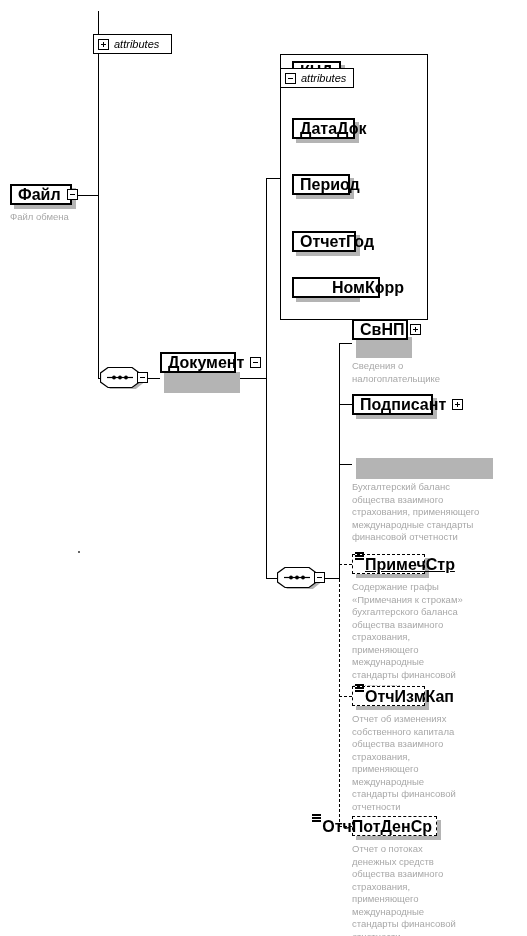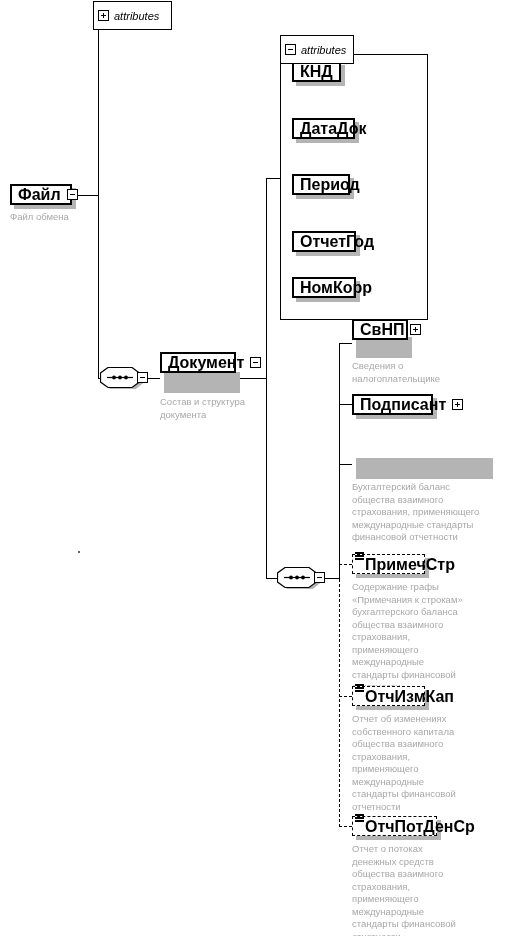--- a/index.html
+++ b/index.html
@@ -153,25 +153,26 @@
     white-space: pre-line;
     letter-spacing: 0px;
   }
 
   
   .attrs-tab {
     position: absolute;
     box-sizing: border-box;
     border: 1px solid #000000;
     background: #ffffff;
-    height: 29px;
+    height: 20px;
     display: flex;
     align-items: center;
     padding: 0 6px 0 4px;
     z-index: 6;
+    margin-top: 33px;
   }
   .attrs-tab .tglbox {
     box-sizing: border-box;
     position: relative;
     width: 11px;
     height: 11px;
     border: 1px solid #000000;
     background: #ffffff;
     flex: 0 0 auto;
     margin-right: 5px;
@@ -289,22 +290,20 @@
       <circle cx="26" cy="10.5" r="1.9" fill="#000000"></circle>
     </svg>
   </div>
   <div class="toggle" style="left:137px; top:372px;"></div>
 
   <div class="node-shadow" style="left:164px; top:372px; width:76px; height:21px;"></div>
   <div class="node" style="left:160px; top:352px; width:76px;">
     <span class="nlabel">Документ</span>
     <span class="edge-toggle"></span>
   </div>
-  <div class="desc" style="left:160px; top:396px; width:130px;">Состав и структура
-документа</div>
 
   <div class="attrs-body" style="left:280px; top:54px; width:148px; height:266px;"></div>
   <div class="attrs-tab" style="left:280px; top:35px; width:74px;">
     <span class="tglbox"></span>
     <span class="atitle">attributes</span>
   </div>
 
   <div class="node-shadow" style="left:296px; top:65px; width:49px; height:21px;"></div>
   <div class="node" style="left:292px; top:61px; width:49px;">
     <span class="nlabel">КНД</span>
@@ -326,21 +325,21 @@
   <div class="desc" style="left:292px; top:201px; width:132px;">Отчетный (налоговый)
 период</div>
 
   <div class="node-shadow" style="left:296px; top:235px; width:64px; height:21px;"></div>
   <div class="node" style="left:292px; top:231px; width:64px;">
     <span class="nlabel">ОтчетГод</span>
   </div>
   <div class="desc" style="left:292px; top:258px; width:132px;">Отчетный год</div>
 
   <div class="node-shadow" style="left:296px; top:281px; width:64px; height:21px;"></div>
-  <div class="node" style="left:292px; top:277px; width:64px;">
+  <div class="node" style="left:292px; top:277px; width:88px;padding-left:32px;">
     <span class="nlabel">НомКорр</span>
   </div>
   <div class="desc" style="left:292px; top:304px; width:132px;">Номер корректировки</div>
 
   <div class="seq" style="left:277px; top:567px;">
     <div class="seq-shadow"></div>
     <svg width="46" height="22" viewBox="0 0 46 22">
       <polygon points="8,0.5 32,0.5 39.5,6 39.5,15 32,20.5 8,20.5 0.5,15 0.5,6" fill="#ffffff" stroke="#000000" stroke-width="1.2"></polygon>
       <line x1="7" y1="10.5" x2="33" y2="10.5" stroke="#000000" stroke-width="1.2"></line>
       <circle cx="14" cy="10.5" r="1.9" fill="#000000"></circle>
@@ -371,21 +370,21 @@
 международные стандарты
 финансовой отчетности</div>
 
   <div class="node-shadow" style="left:356px; top:558px; width:73px; height:20px;"></div>
   <div class="node optional" style="left:352px; top:554px; width:73px;">
     <span class="repeat-mark">
         <i></i>
         <i></i>
         <i></i>
       </span>
-    <span class="nlabel" style="padding:0 4px 0 0;">ПримечСтр</span>
+    <span class="nlabel" style="padding:0 4px 0 0;text-decoration:underline;">ПримечСтр</span>
   </div>
   <div class="desc" style="left:352px; top:581px; width:160px;">Содержание графы
 «Примечания к строкам»
 бухгалтерского баланса
 общества взаимного
 страхования,
 применяющего
 международные
 стандарты финансовой
 отчетности</div>
@@ -402,21 +401,21 @@
   <div class="desc" style="left:352px; top:713px; width:160px;">Отчет об изменениях
 собственного капитала
 общества взаимного
 страхования,
 применяющего
 международные
 стандарты финансовой
 отчетности</div>
 
   <div class="node-shadow" style="left:356px; top:820px; width:85px; height:20px;"></div>
-  <div class="node optional" style="left:352px; top:816px; width:85px;">
+  <div class="node optional" style="left:352px; top:816px; width:85px;justify-content:flex-end;">
     <span class="repeat-mark">
         <i></i>
         <i></i>
         <i></i>
       </span>
     <span class="nlabel" style="padding:0 4px 0 0;">ОтчПотДенСр</span>
   </div>
   <div class="desc" style="left:352px; top:843px; width:160px;">Отчет о потоках
 денежных средств
 общества взаимного

